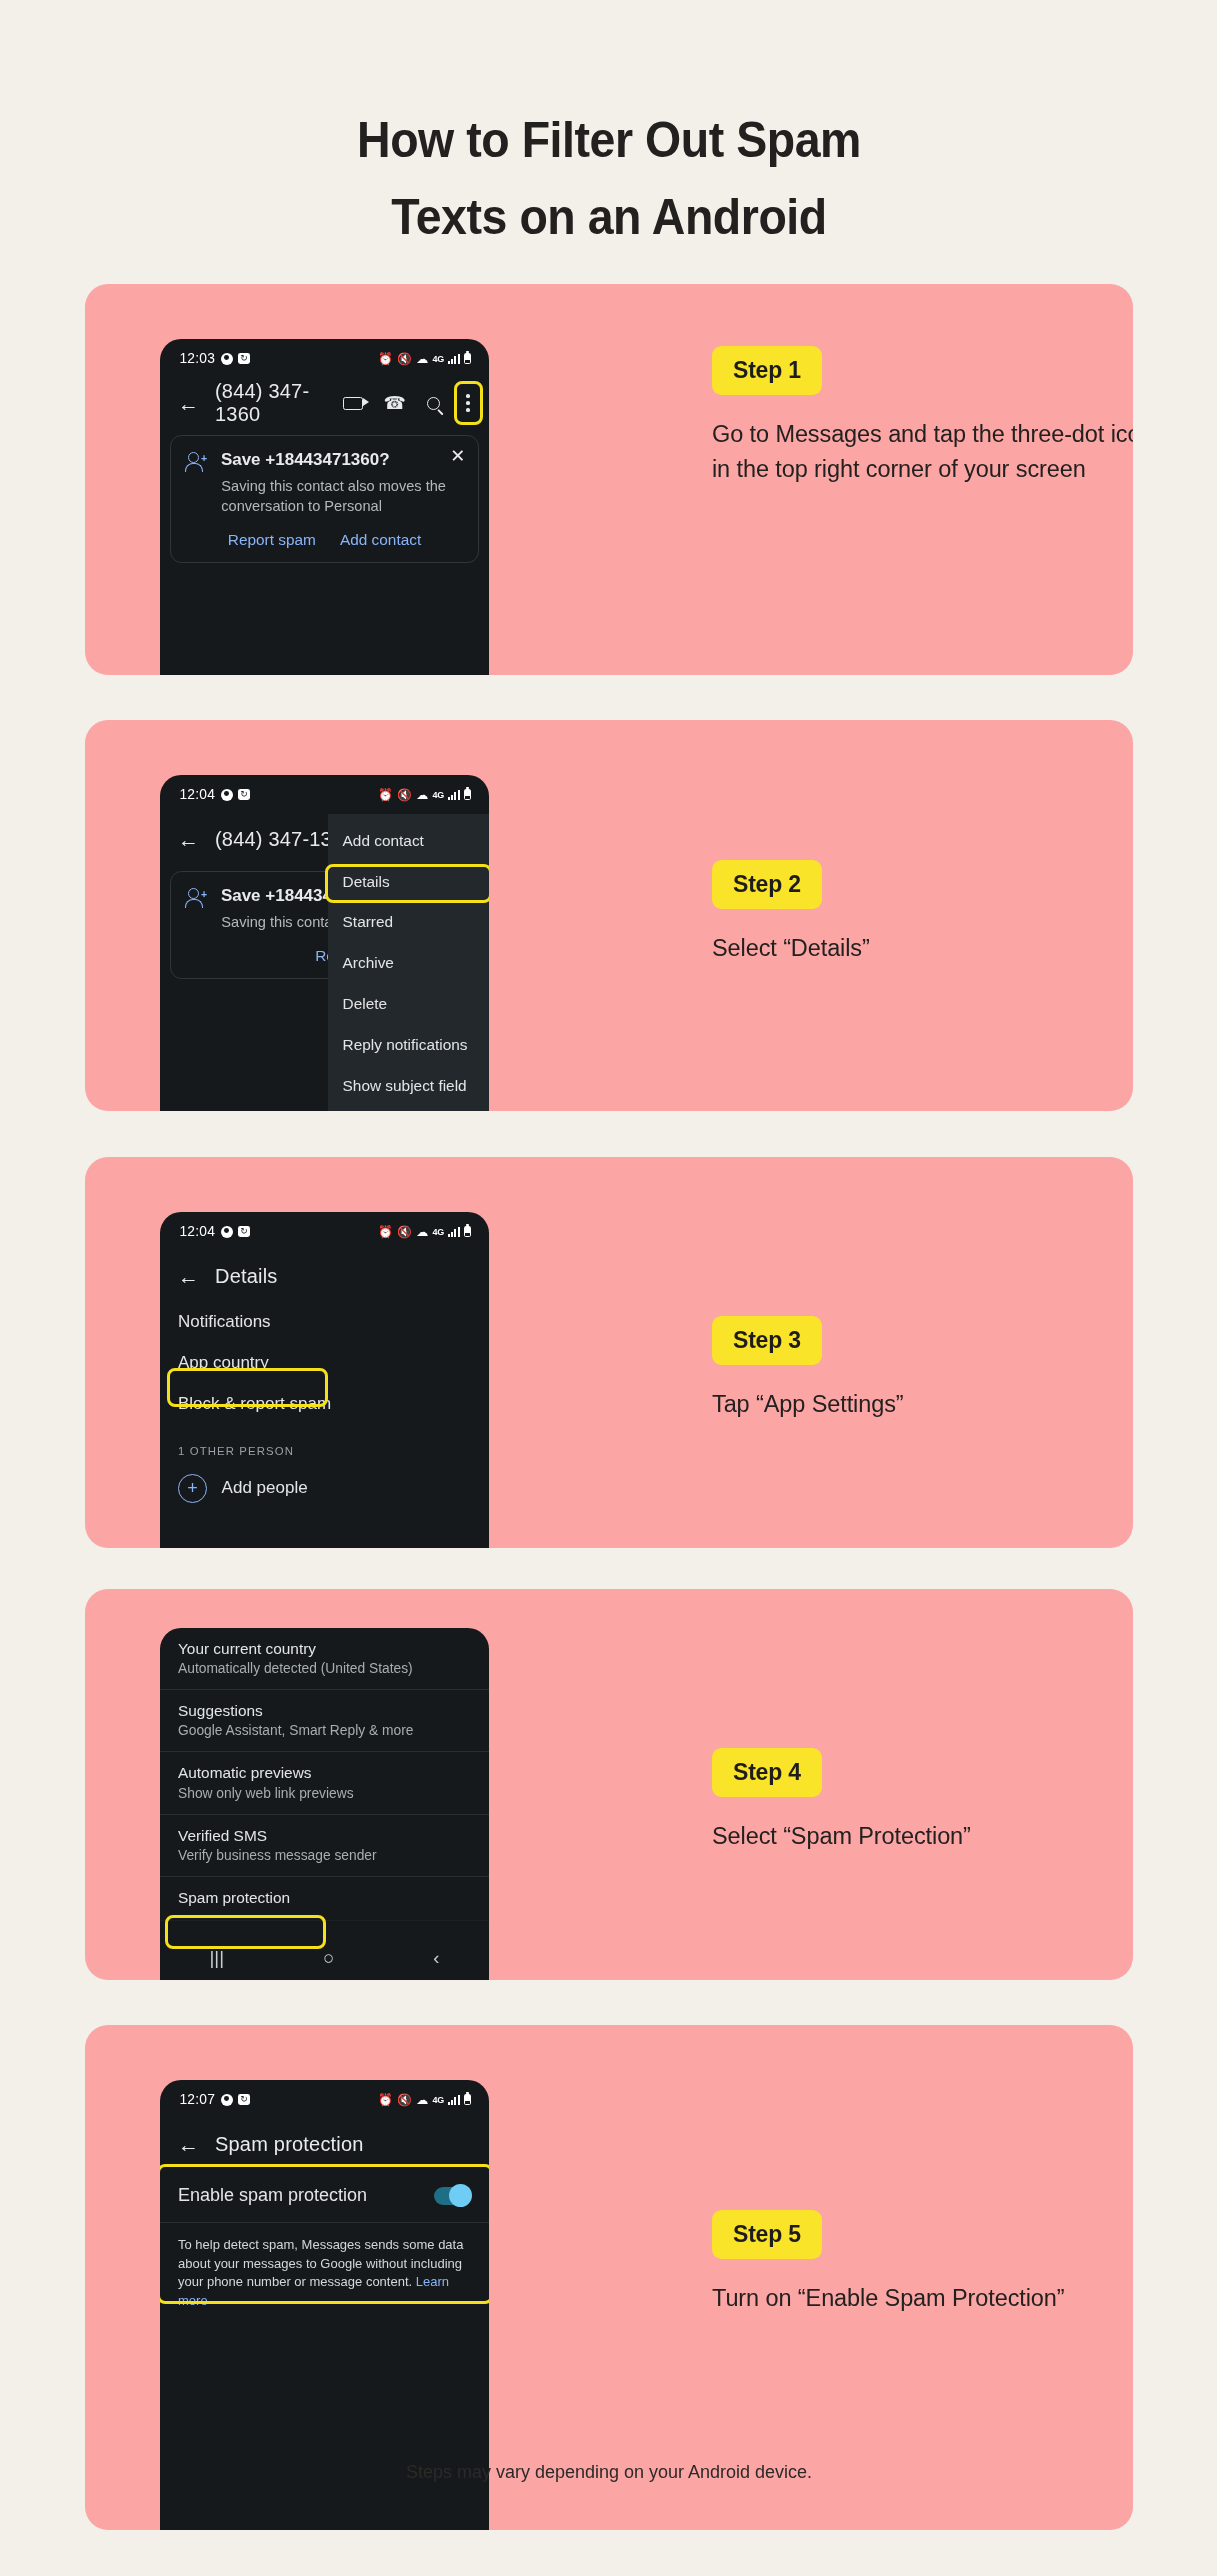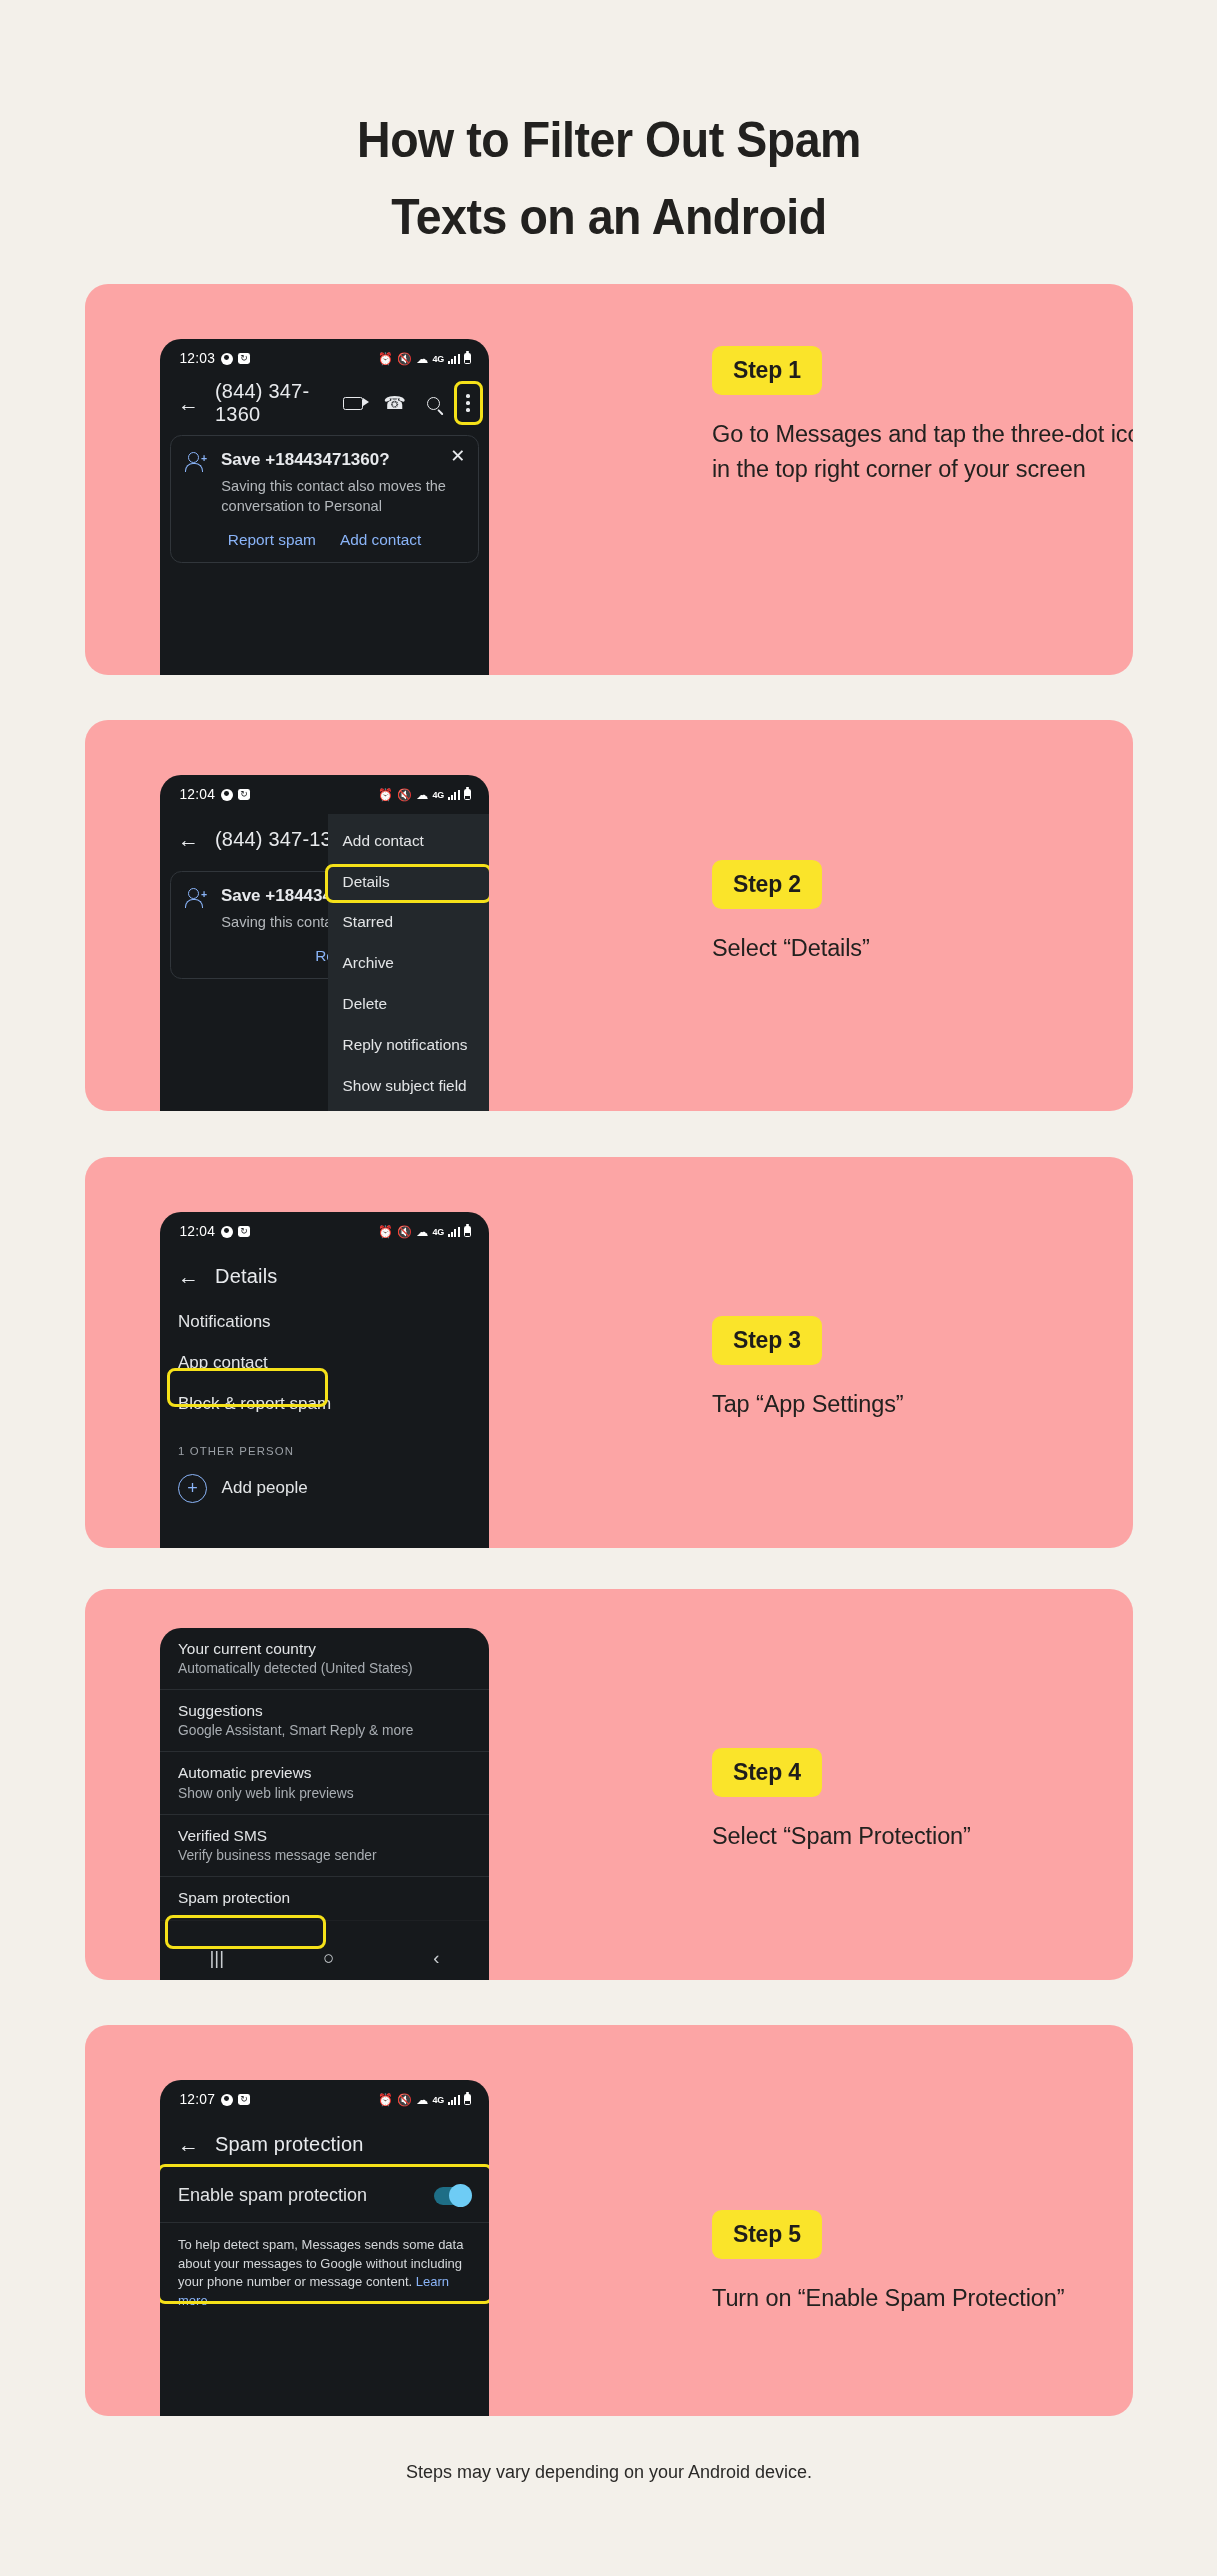--- a/index.html
+++ b/index.html
@@ -30,21 +30,21 @@
     position:absolute;
     left:85px; width:1048px;
     background:#fca5a5;
     border-radius:23px;
     overflow:hidden;
   }
   .card.c1{ top:284px;  height:391px; }
   .card.c2{ top:720px;  height:391px; }
   .card.c3{ top:1157px; height:391px; }
   .card.c4{ top:1589px; height:391px; }
-  .card.c5{ top:2025px; height:391px; }
+  .card.c5{ top:2025px; height:505px; }
 
   
   .phone{
     position:absolute;
     left:75px;        
     width:329px;
     background:#16191C;
     overflow:hidden;
     font-family:"Liberation Sans", sans-serif;
   }
@@ -343,21 +343,21 @@
             <i></i>
           </span>
         <span class="batt"></span>
       </div>
     </div>
     <div class="appbar">
       <span class="back">←</span>
       <span class="title">Details</span>
     </div>
     <div class="opt-row">Notifications</div>
-    <div class="opt-row">App contact</div>
+    <div class="opt-row">App country</div>
     <div class="opt-row">Block &amp; report spam</div>
     <div class="sect-label" style="padding-top:21px;">1 OTHER PERSON</div>
     <div class="people-row">
       <span class="circ blue">+</span>
       <span>Add people</span>
     </div>
 
     <div class="hl" style="left:6.5px; top:156px; width:161px; height:39px;"></div>
   </div>
   <div class="step-col" style="top:159px;">

